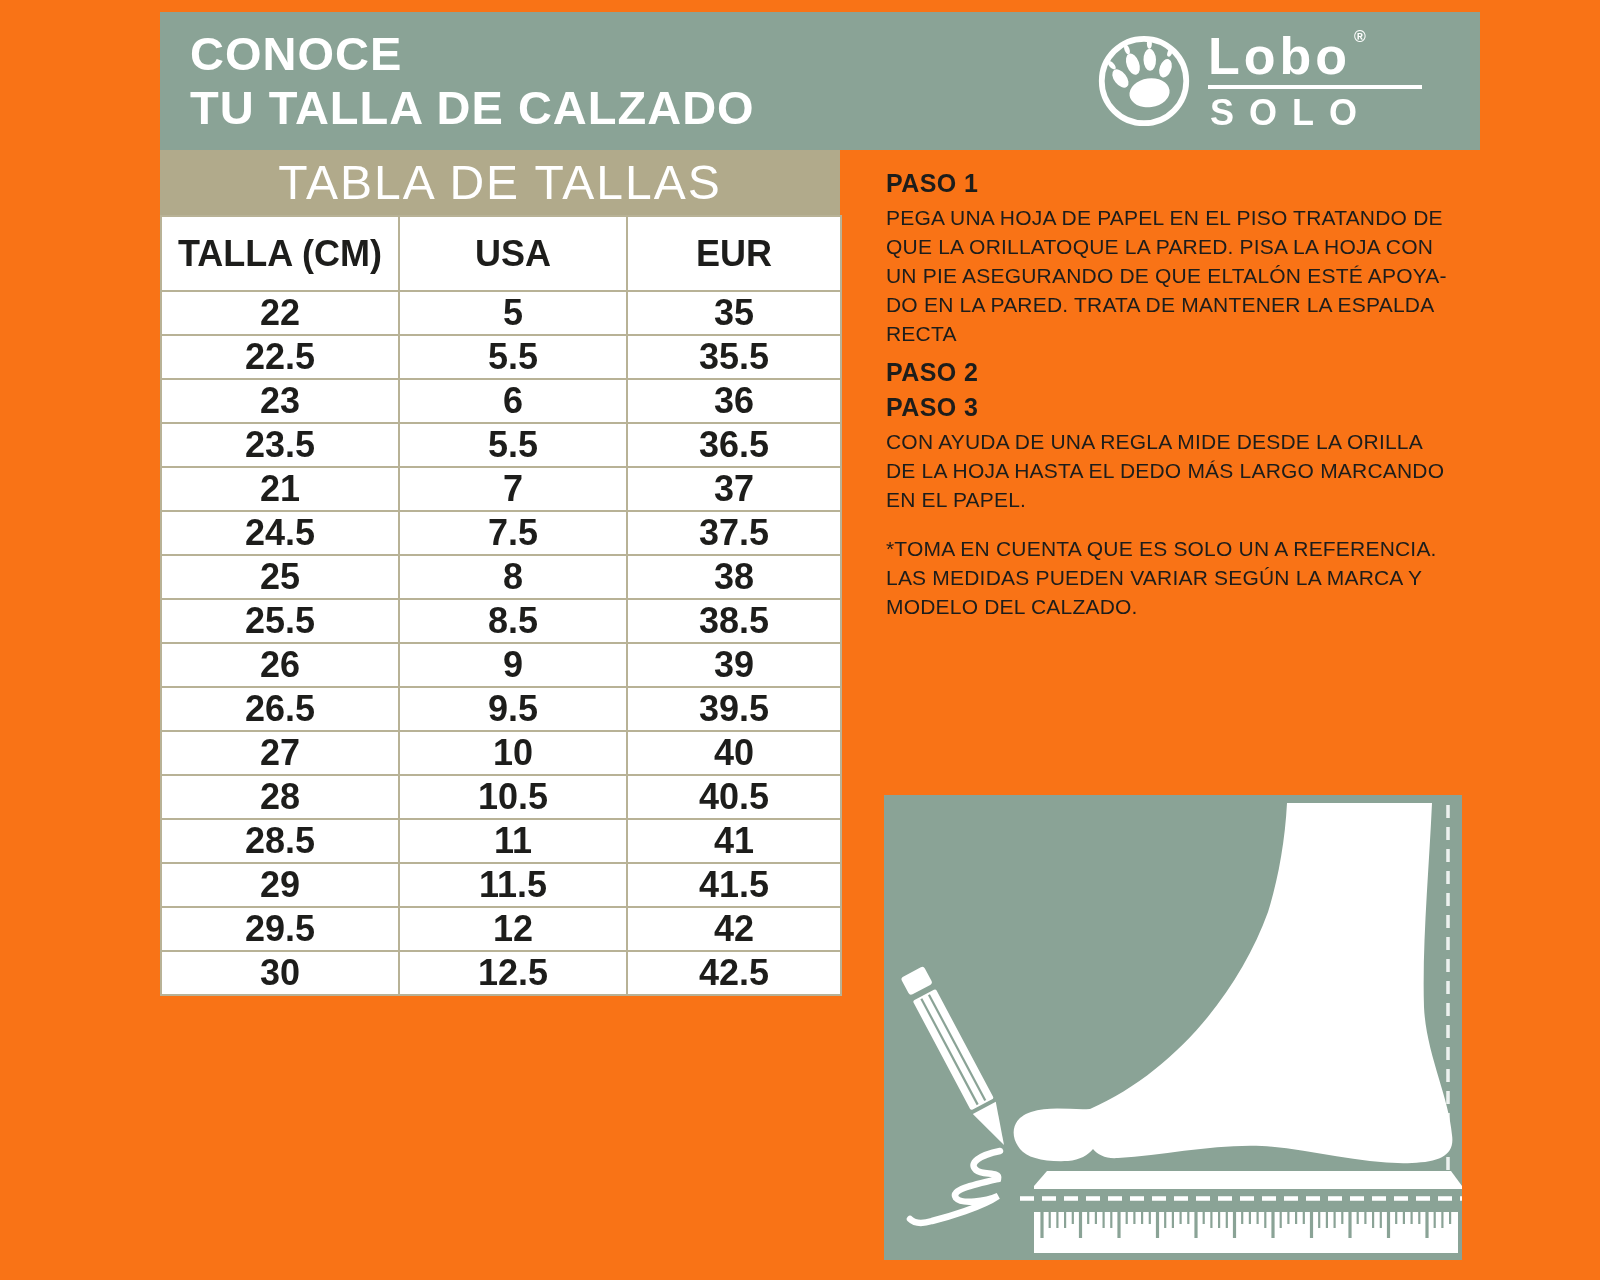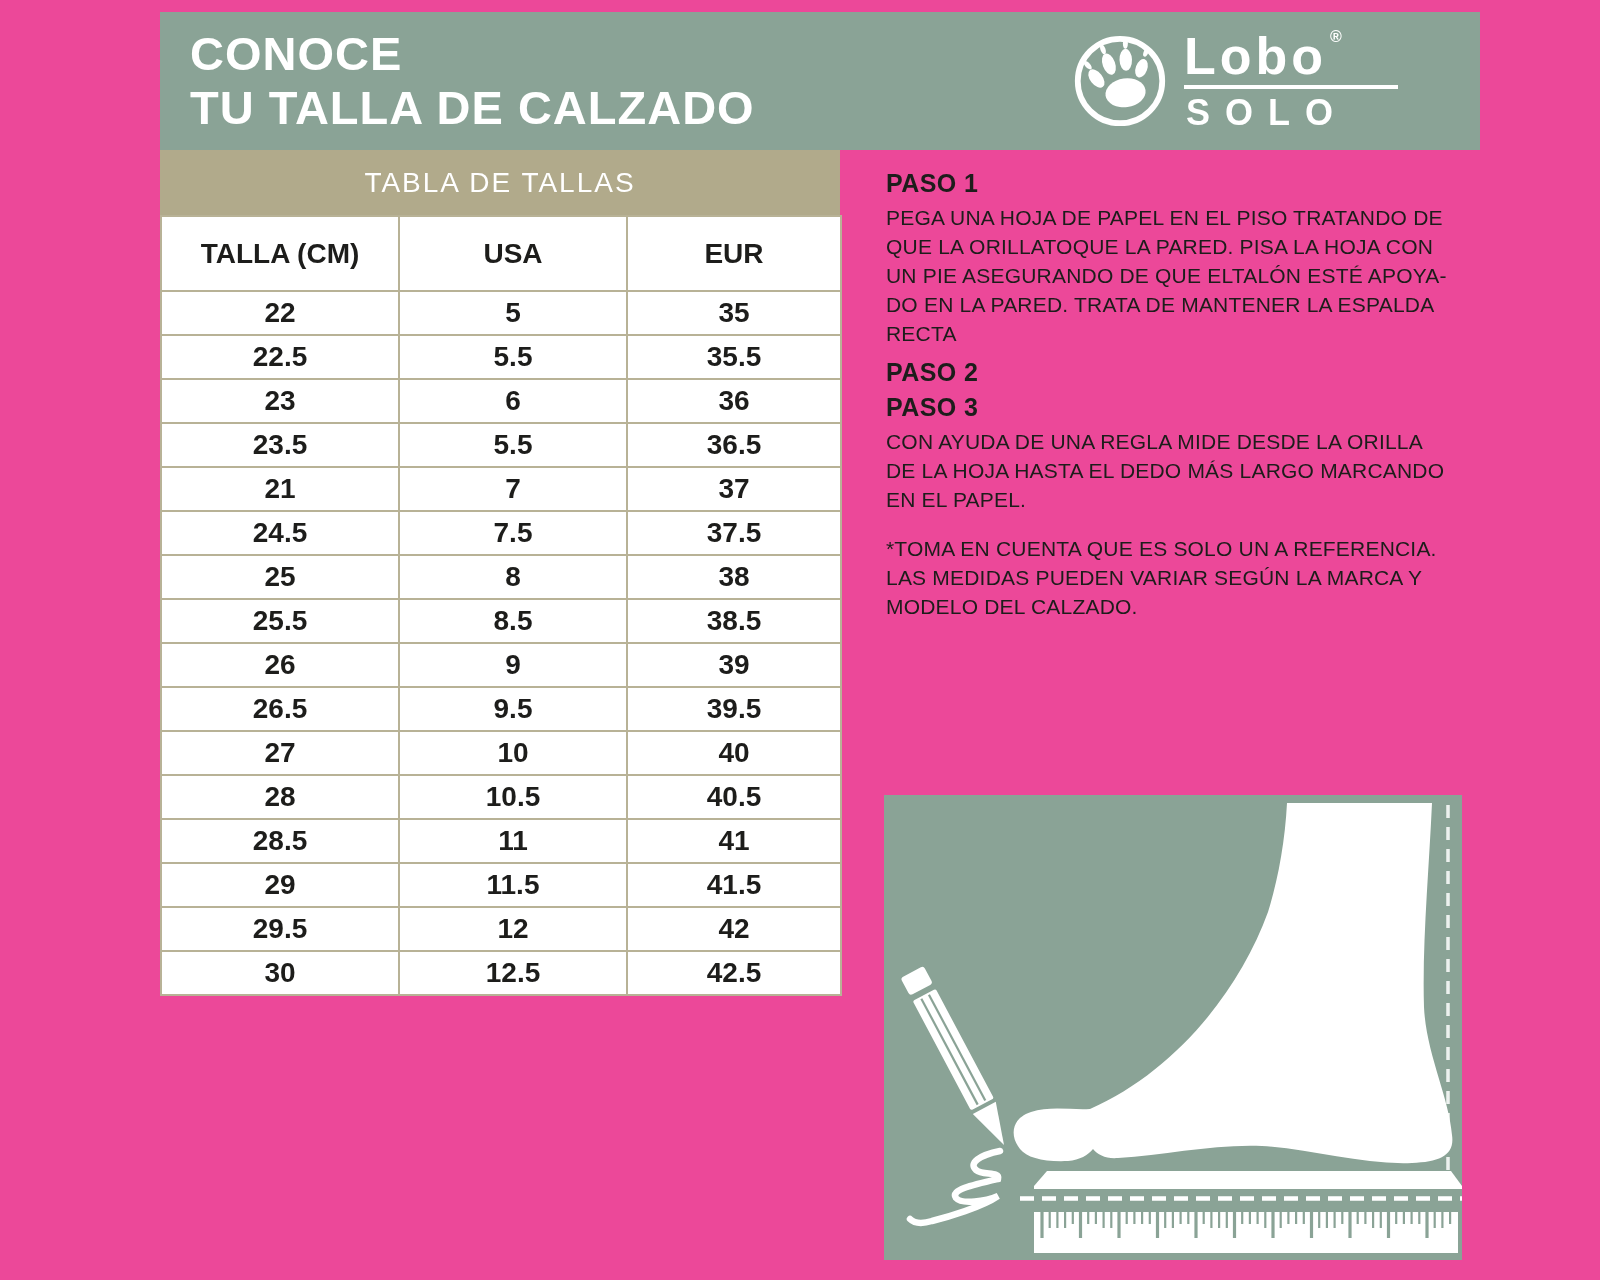--- a/index.html
+++ b/index.html
@@ -1,43 +1,43 @@
 <!DOCTYPE html>
 <html style="--green: #8AA396; --khaki: #B1AA8B; --border: #B8B296; --ink: #1D1D1B;"><head>
 <meta charset="utf-8">
 <style>
   :root{
     --green:#8AA396; --khaki:#B1AA8B; --border:#B8B296; --ink:#1D1D1B; --white:#FFFFFF;
   }
   *{margin:0;padding:0;box-sizing:border-box}
   body{background:#fff}
-  .page{position:relative;width:1600px;height:1280px;background:#ec4899;overflow:hidden;
+  .page{position:relative;width:1600px;height:1280px;background:#f97316;overflow:hidden;
         font-family:"Liberation Sans",sans-serif}
 
   
   .banner{position:absolute;left:160px;top:12px;width:1320px;height:138px;background:var(--green);
           display:flex;justify-content:space-between;align-items:center}
   .titles{padding-left:30px;color:#fff;font-weight:800;font-size:47px;line-height:54px;letter-spacing:1px}
-  .logo{display:flex;align-items:center;gap:16px;padding-right:82px}
+  .logo{display:flex;align-items:center;gap:16px;padding-right:58px}
   .logo svg{display:block}
   .logo-text{color:#fff;display:flex;flex-direction:column;align-items:flex-start}
   .brand-top{display:flex;align-items:flex-start;font-size:52px;font-weight:700;letter-spacing:4px;line-height:46px}
   .reg{font-size:16px;line-height:16px;margin-top:-4px;margin-left:3px}
   .logo-divider{width:214px;height:4px;background:#fff;margin:6px 0 7px}
   .brand-bottom{font-size:36px;font-weight:700;letter-spacing:15px;line-height:34px;text-indent:2px}
 
   
   .subbar{position:absolute;left:160px;top:150px;width:680px;height:65px;background:var(--khaki);
-          color:#fff;font-size:28px;font-weight:400;letter-spacing:2px;
+          color:#fff;font-size:48px;font-weight:400;letter-spacing:2px;
           display:flex;align-items:center;justify-content:center}
 
   
   .size-table{position:absolute;left:160px;top:215px;width:680px;border-collapse:collapse;table-layout:fixed;background:#fff}
   .size-table th,.size-table td{border:2.5px solid var(--border);text-align:center;vertical-align:middle;
-          color:var(--ink);font-weight:700;font-size:28px;background:#fff}
+          color:var(--ink);font-weight:700;font-size:36px;background:#fff}
   .size-table thead tr{height:75px}
   .size-table tbody tr{height:44px}
 
   
   .steps{position:absolute;left:886px;top:168px;width:575px;color:var(--ink)}
   .step-title{font-size:25px;font-weight:800;line-height:30px;letter-spacing:.4px;margin-bottom:5px}
   .step-body,.note{font-size:21px;line-height:29px;font-weight:500;letter-spacing:.2px;white-space:nowrap}
   .step-1{margin-bottom:9px}
   .step-2{}
   .step-3{margin-bottom:20px}

